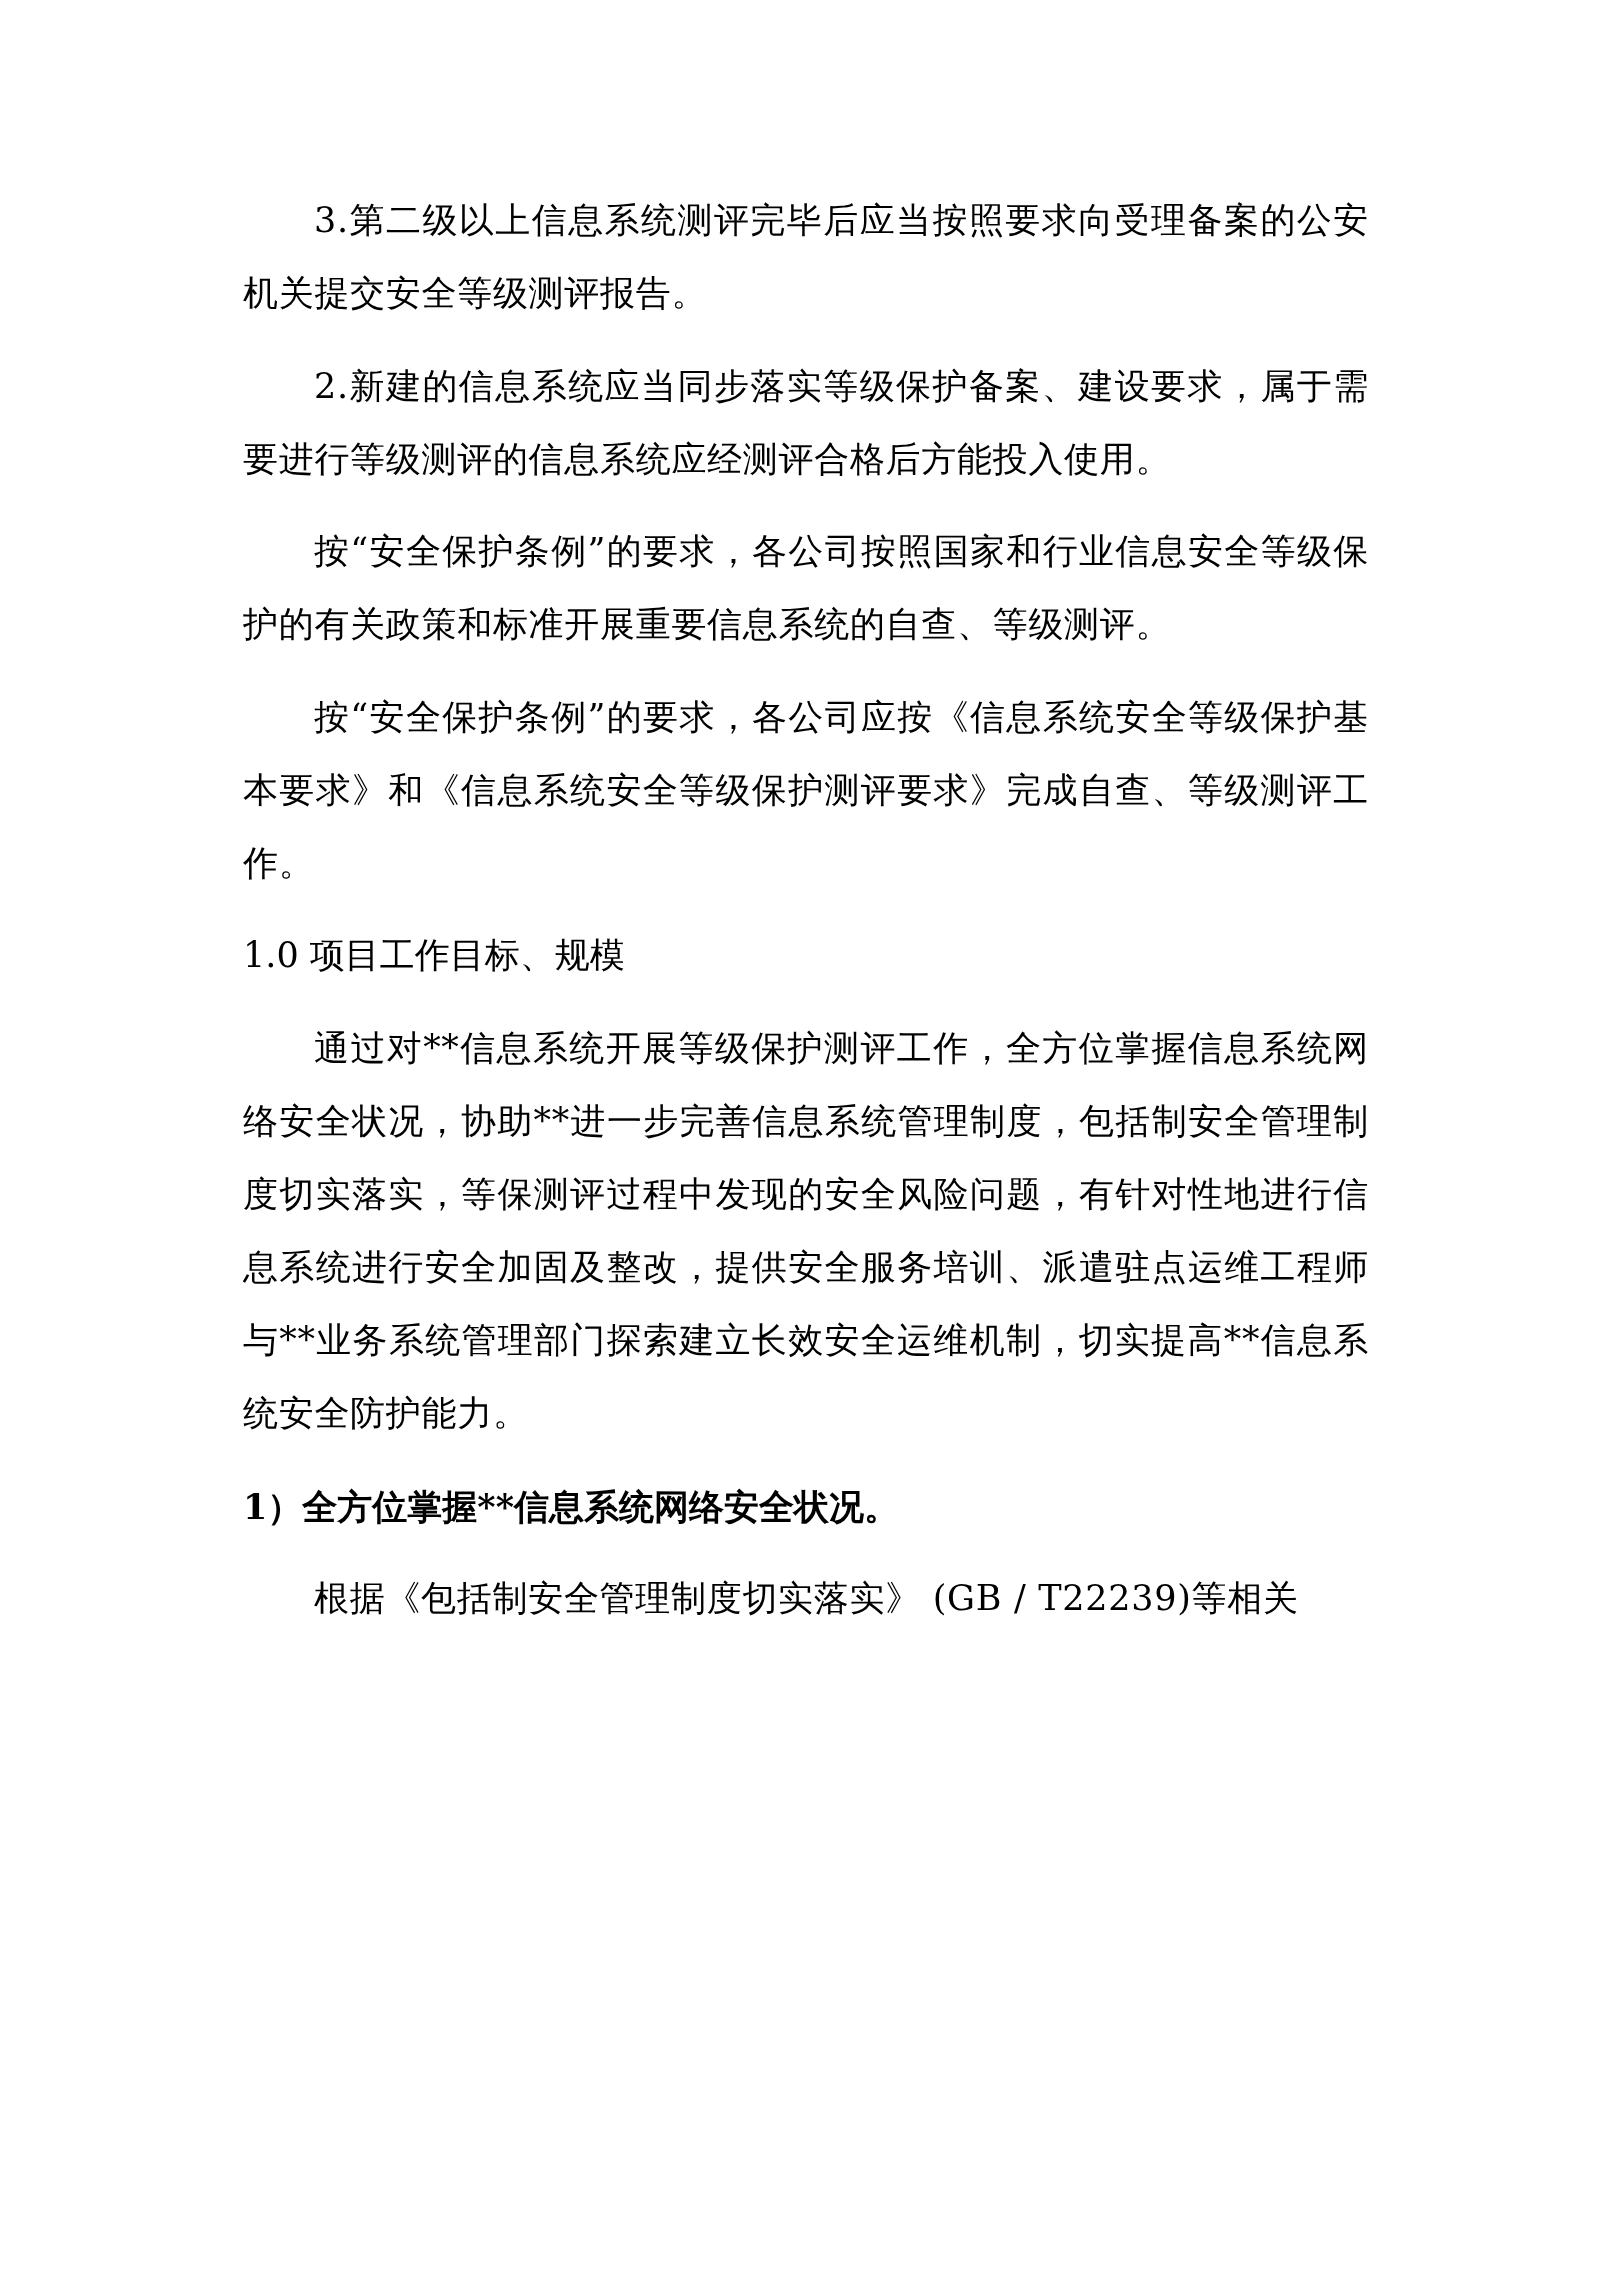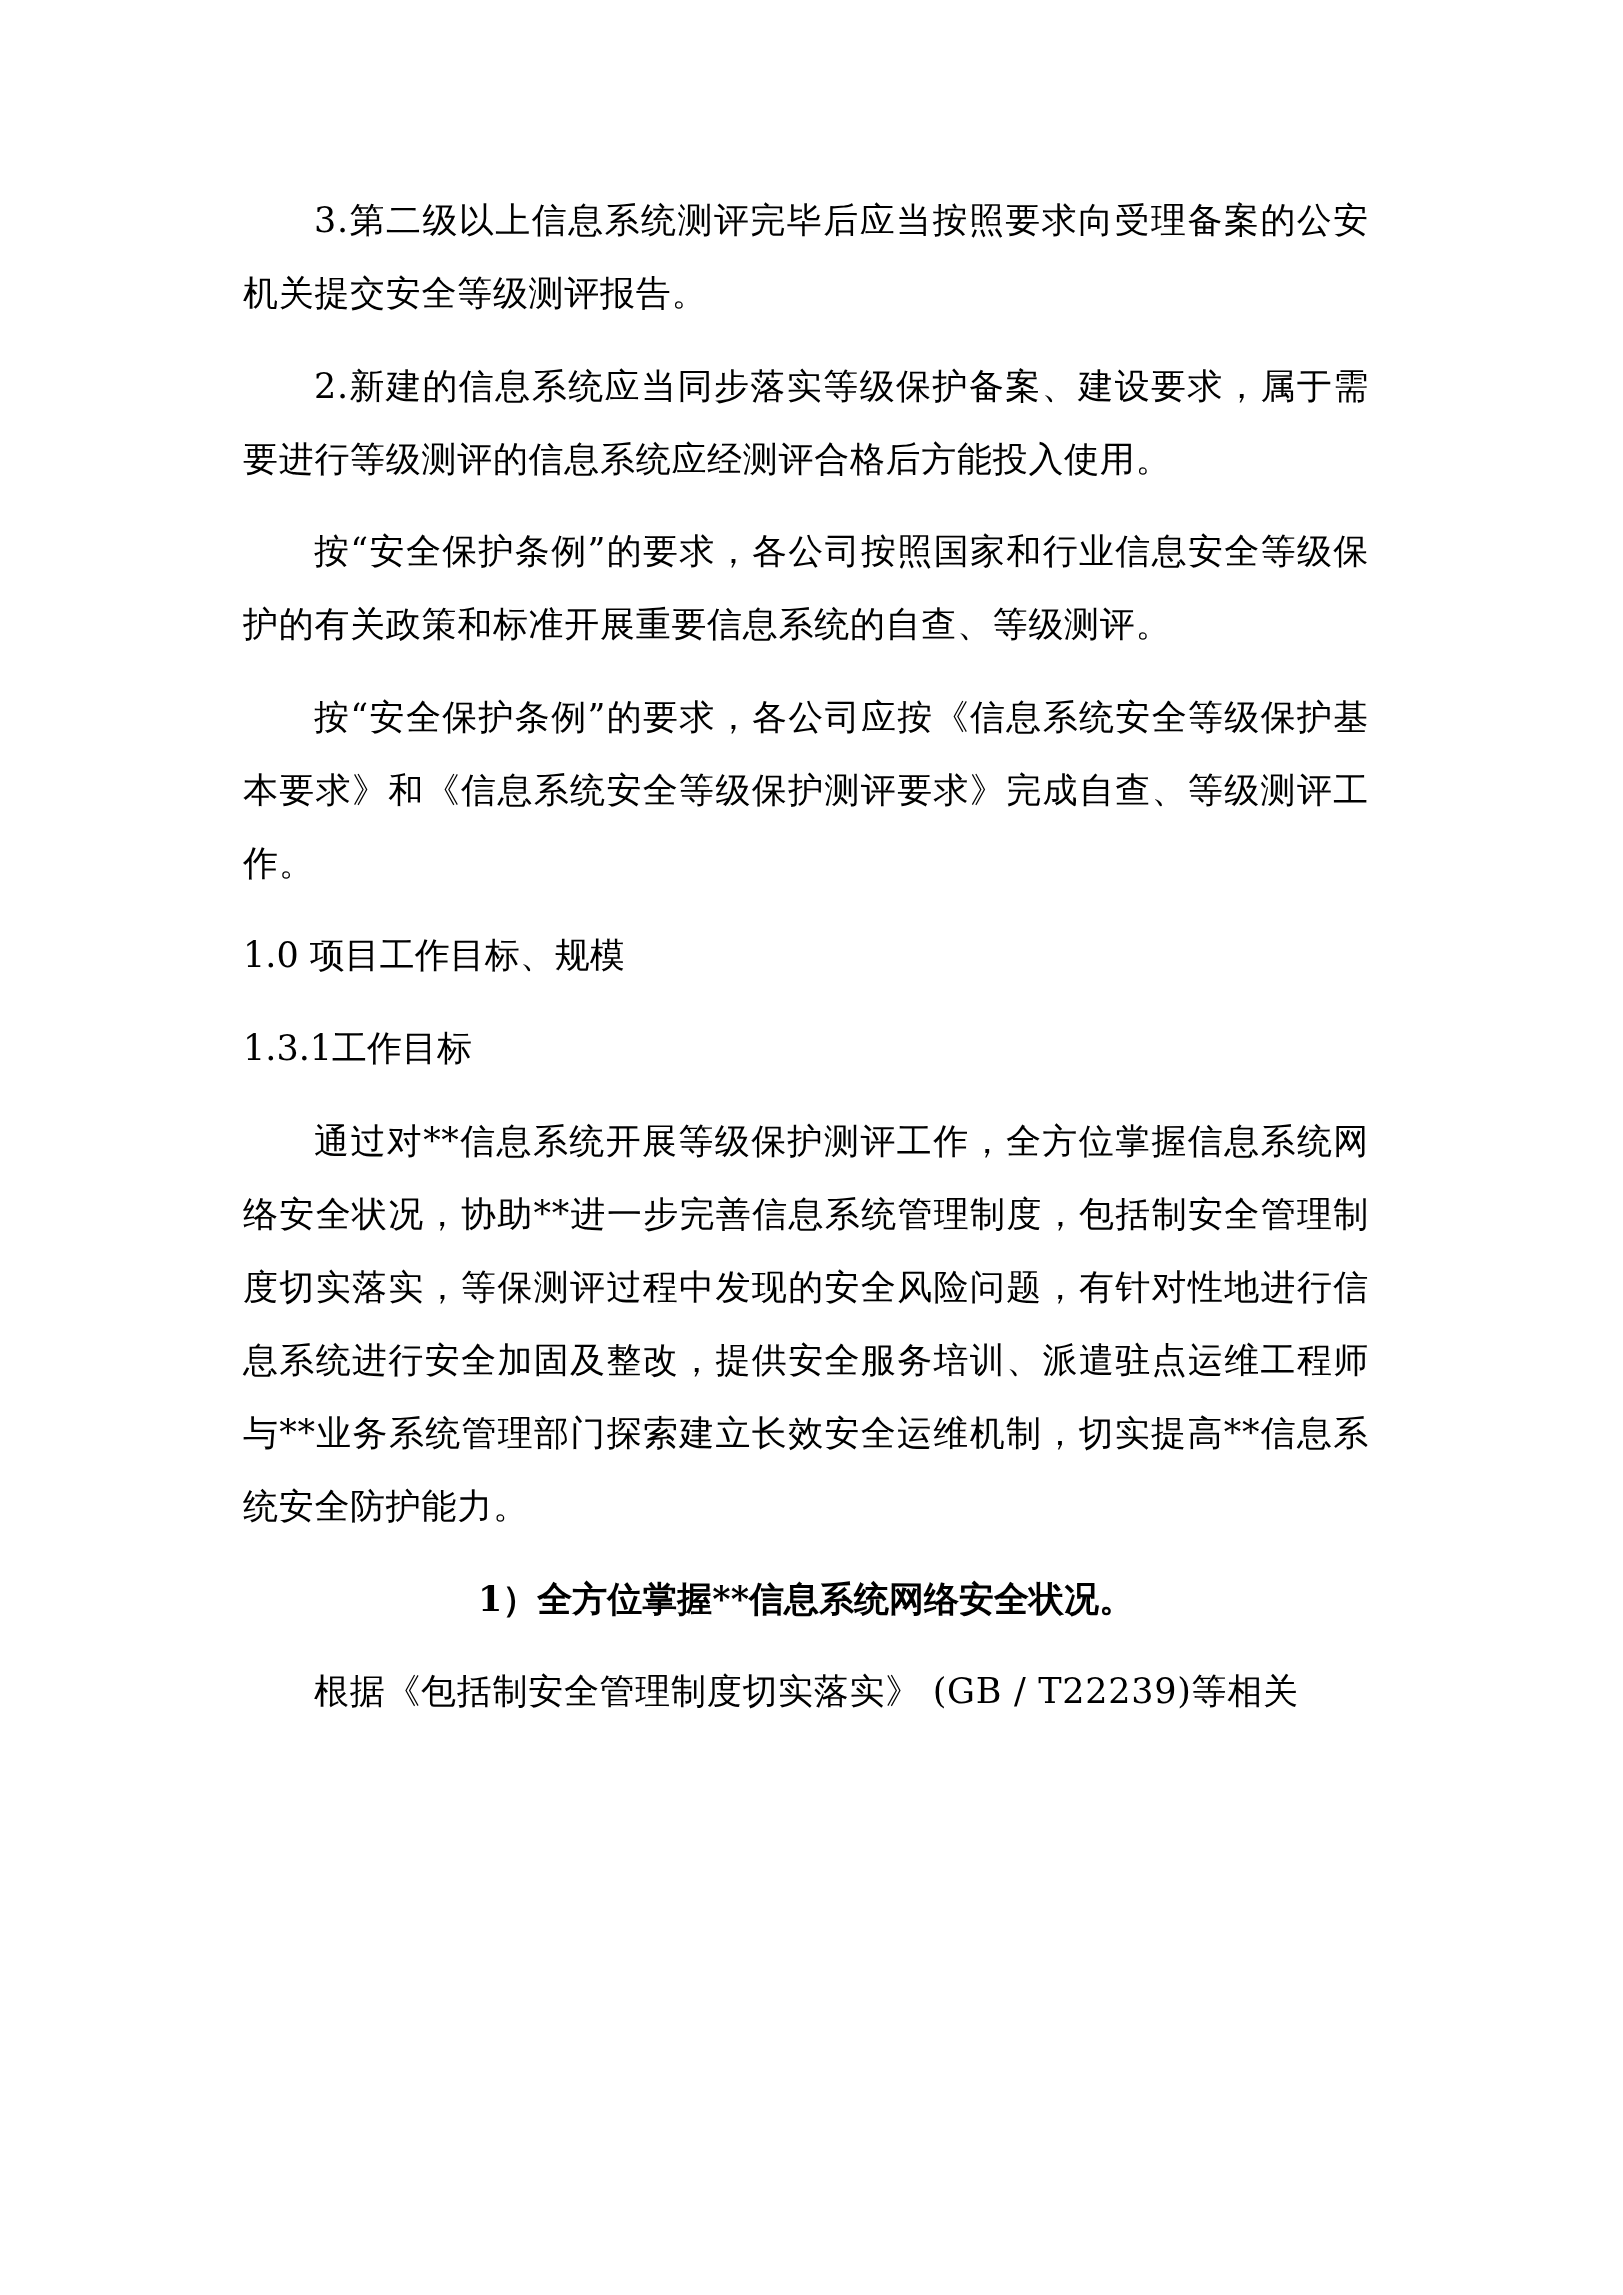--- a/index.html
+++ b/index.html
@@ -32,35 +32,33 @@
       text-indent: 71px;
     }
     .heading {
       font-size: 35px;
       line-height: 73px;
       margin: 0 0 19.6px 0;
       font-weight: normal;
     }
     .heading.bold {
       font-weight: bold;
-      text-align: center;
     }
   </style>
 </head>
 <body>
 
 <div class="page">
 
   <p class="para indent">3.第二级以上信息系统测评完毕后应当按照要求向受理备案的公安机关提交安全等级测评报告。</p>
   <p class="para indent">2.新建的信息系统应当同步落实等级保护备案、建设要求，属于需要进行等级测评的信息系统应经测评合格后方能投入使用。</p>
   <p class="para indent">按“安全保护条例”的要求，各公司按照国家和行业信息安全等级保护的有关政策和标准开展重要信息系统的自查、等级测评。</p>
   <p class="para indent">按“安全保护条例”的要求，各公司应按《信息系统安全等级保护基本要求》和《信息系统安全等级保护测评要求》完成自查、等级测评工作。</p>
 
   <h2 class="heading">1.0 项目工作目标、规模</h2>
-  <h3 class="heading">1.3.1工作目标</h3>
 
   <p class="para indent">通过对**信息系统开展等级保护测评工作，全方位掌握信息系统网络安全状况，协助**进一步完善信息系统管理制度，包括制安全管理制度切实落实，等保测评过程中发现的安全风险问题，有针对性地进行信息系统进行安全加固及整改，提供安全服务培训、派遣驻点运维工程师与**业务系统管理部门探索建立长效安全运维机制，切实提高**信息系统安全防护能力。</p>
 
   <h4 class="heading bold">1）全方位掌握**信息系统网络安全状况。</h4>
 
   <p class="para indent">根据《包括制安全管理制度切实落实》 (GB / T22239)等相关</p>
 
 </div>
 
 

